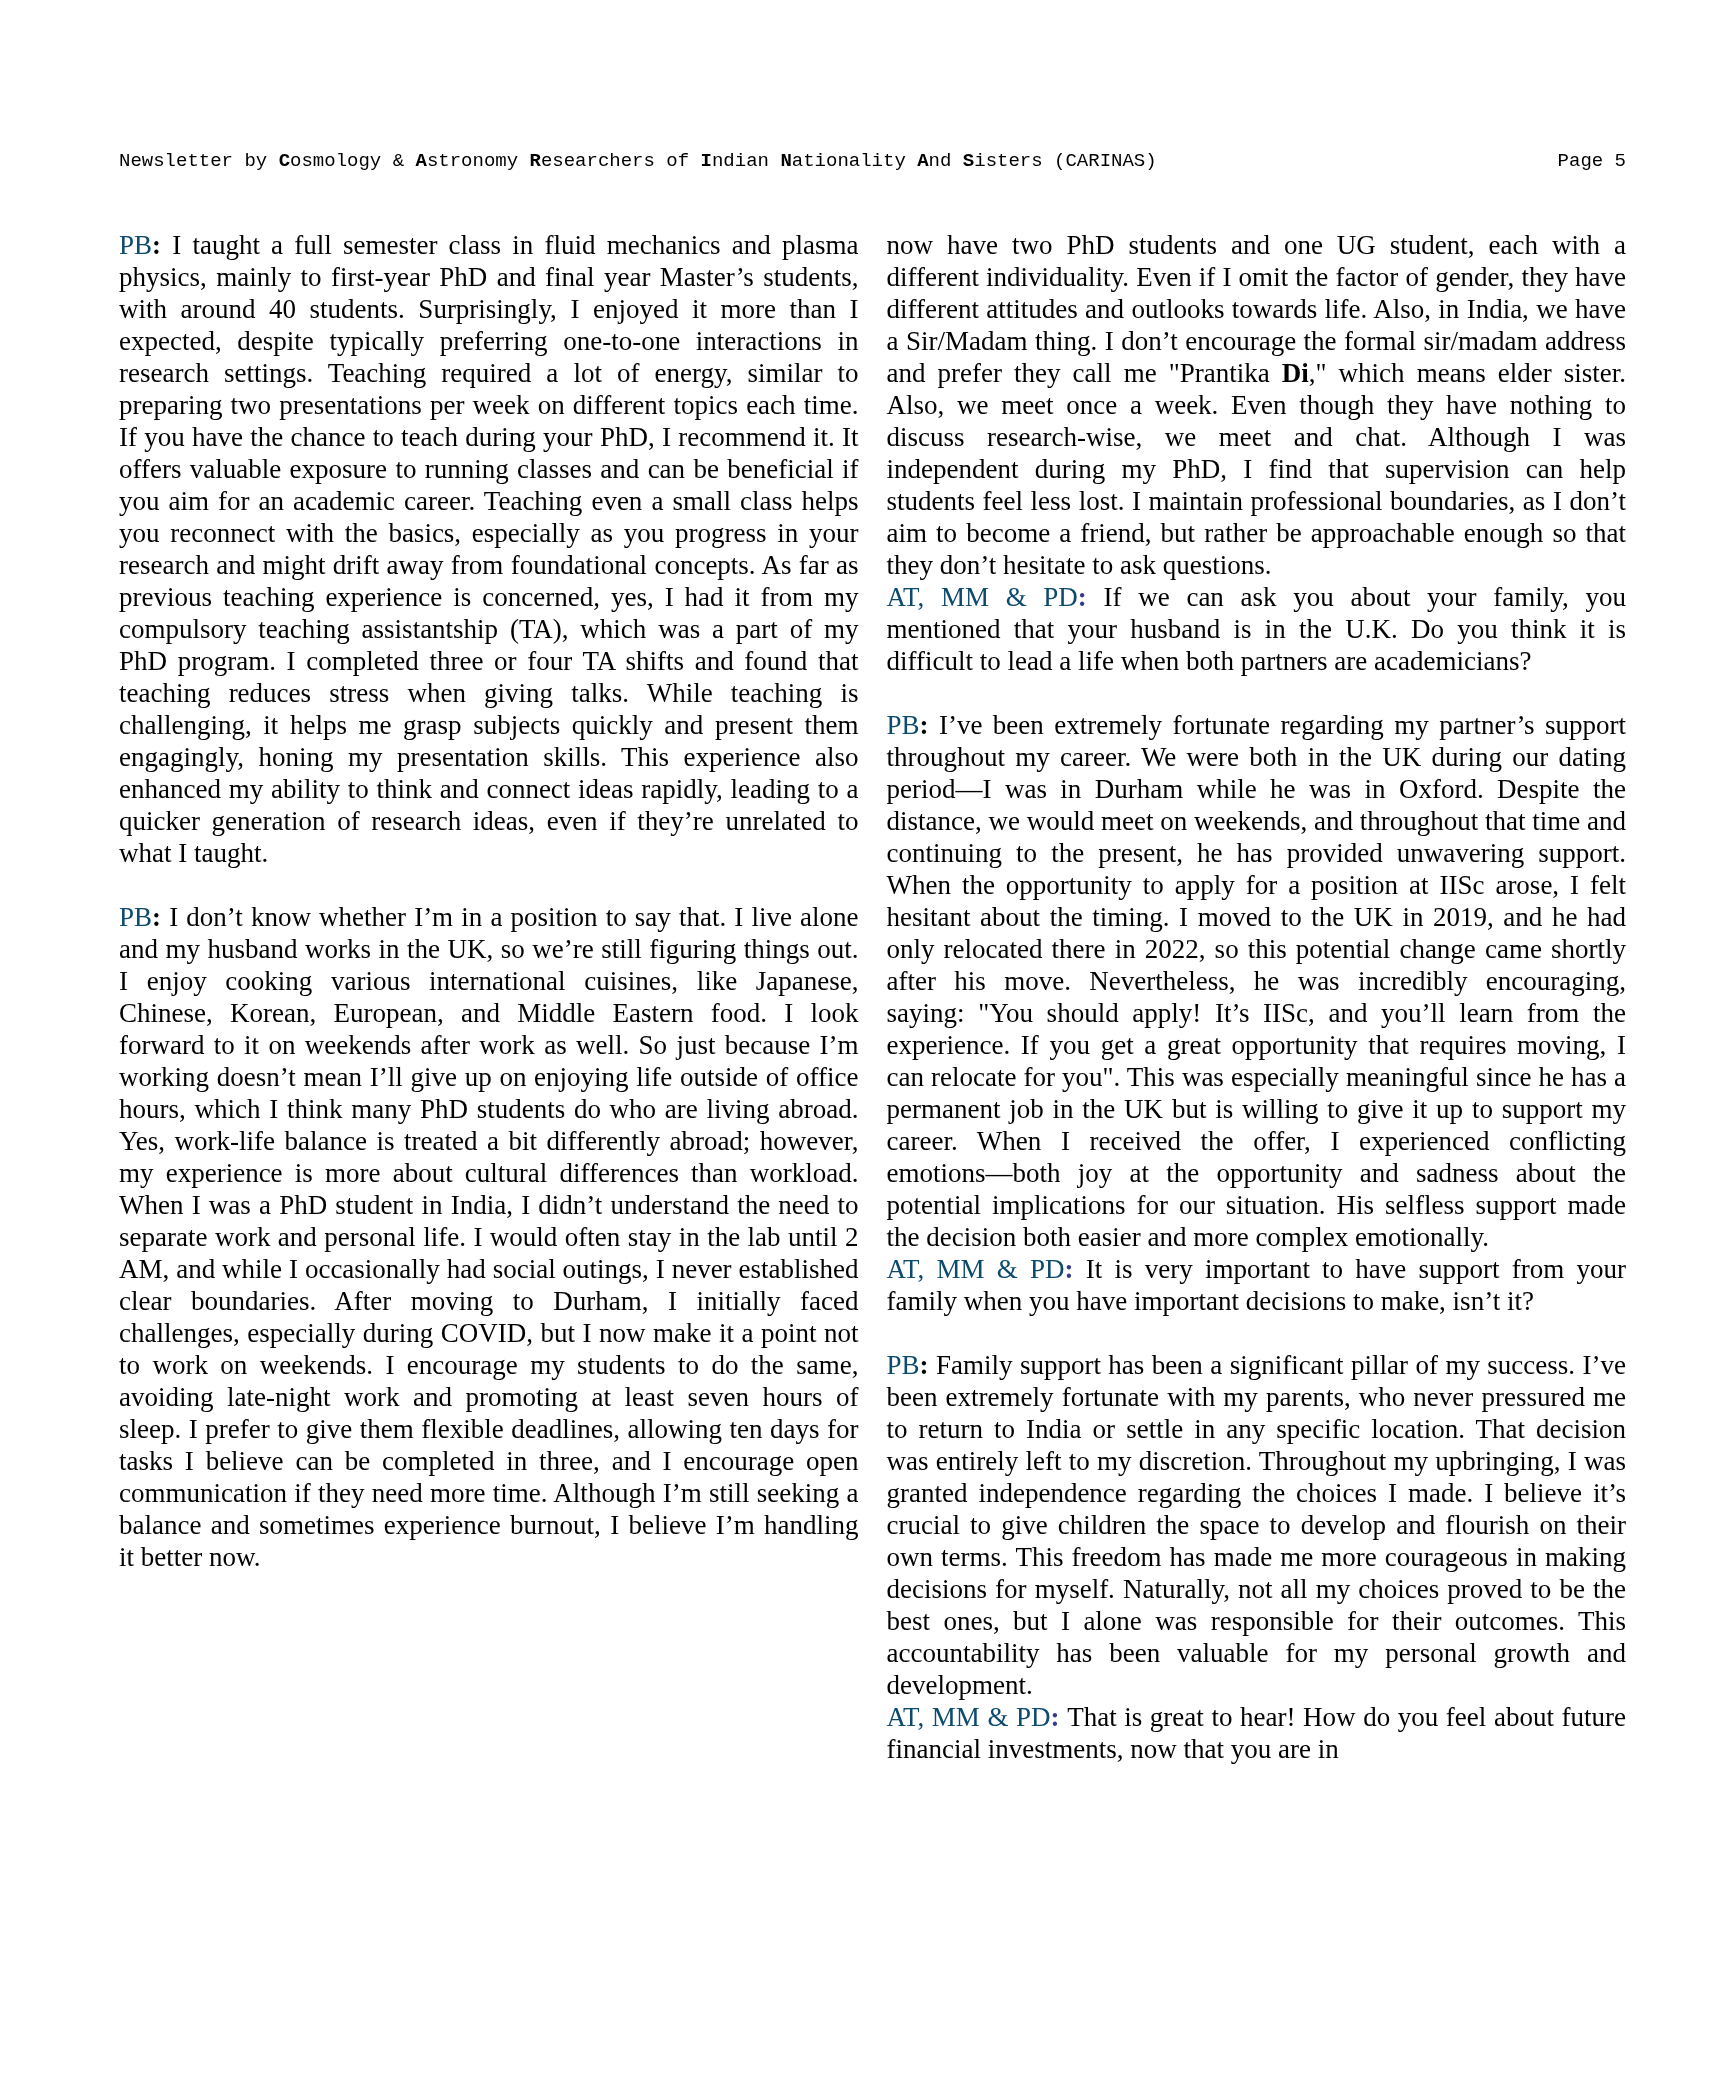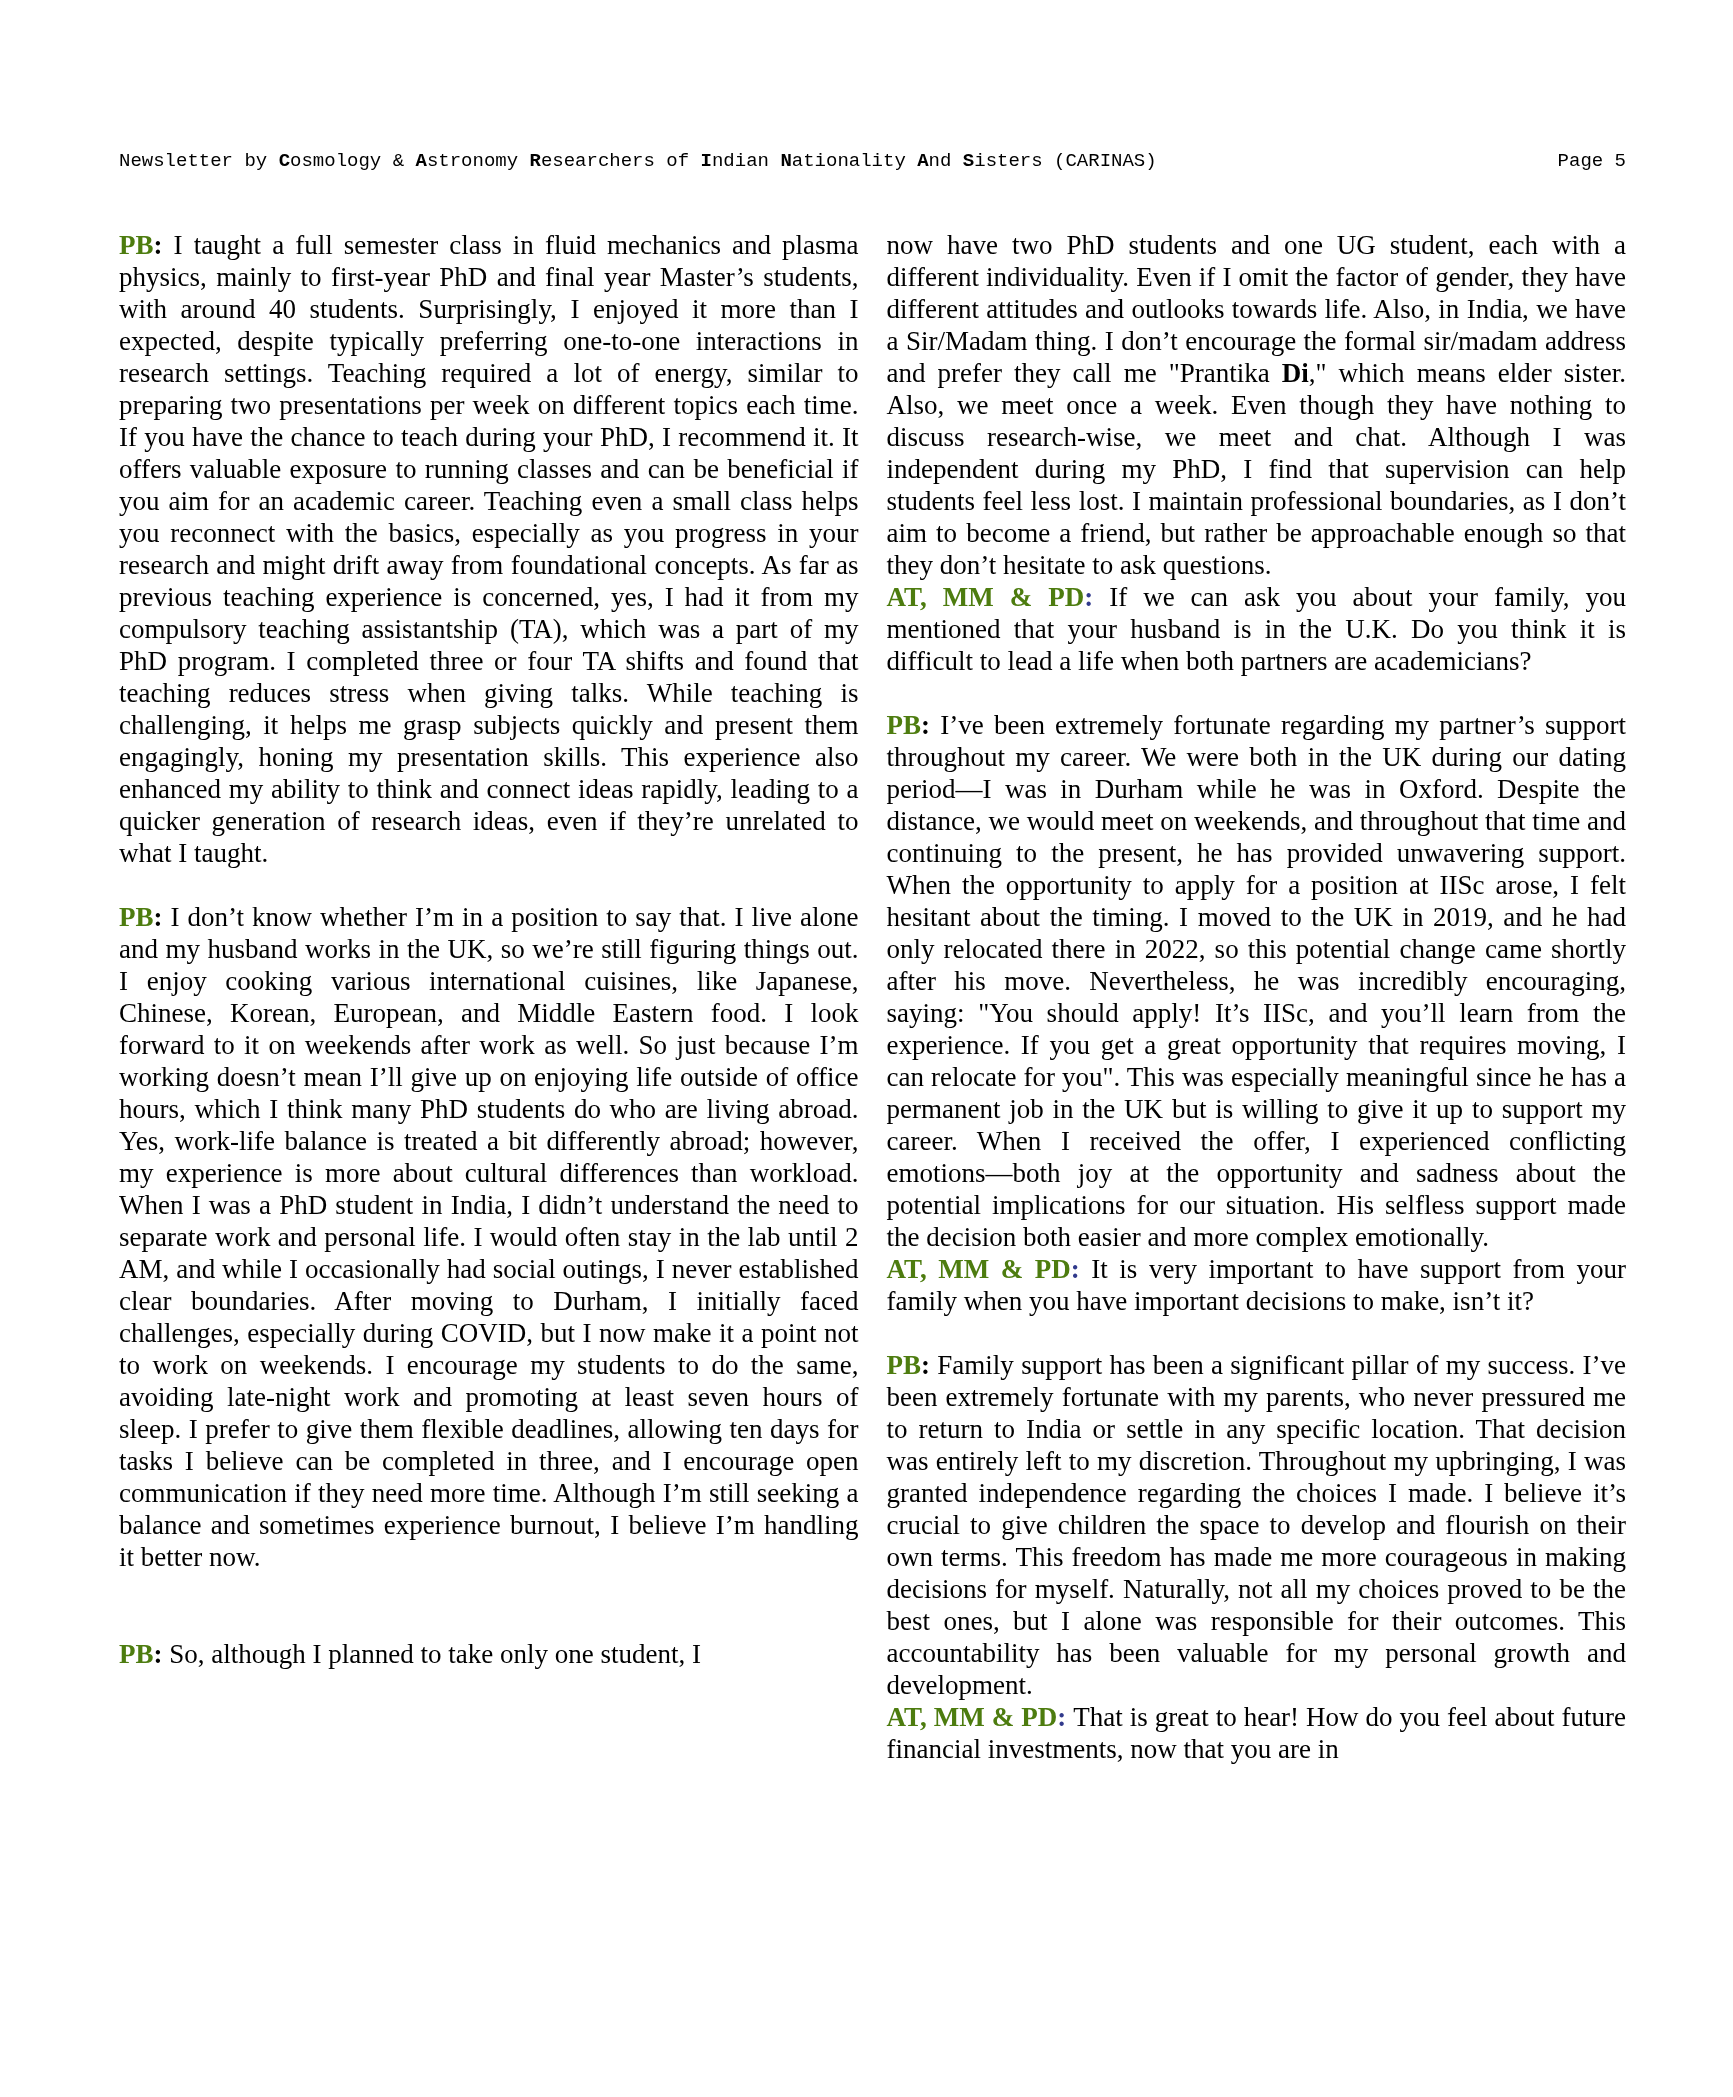--- a/index.html
+++ b/index.html
@@ -2,41 +2,40 @@
 <html lang="en" style="font-size:6.7px"><head>
 <meta charset="utf-8">
 <style>
   html,body{margin:0;padding:0;background:#ffffff;}
   body{width:1734px;height:2452px;position:relative;font-family:"Liberation Serif",serif;color:#000;}
   .page-header{position:absolute;left:119px;right:108px;top:150px;display:flex;justify-content:space-between;align-items:baseline;font-size:19px;font-family:Liberation Mono, monospace;}
   .page-header .b{font-weight:bold;}
   .article-body{position:absolute;left:119px;right:108px;top:229px;display:flex;gap:28px;}
   .col{width:740px;font-size:27px;line-height:32px;text-align:justify;hyphens:auto;-webkit-hyphens:auto;}
   .para{margin:0;}
-  .speaker{color:#4d7c0f;font-weight:bold;}
+  .speaker{color:#0c4a6e;font-weight:normal;}
   .colon{font-weight:bold;}
   .colon.question{color:#313a8c;}
   .colon.answer{color:#000;}
   .para .seg{color:#000;}
   .para.question .seg{color:#000000;}
   .seg.b{font-weight:bold;}
 </style>
 </head>
 <body>
 
 <div class="page-header">
   <div><span>Newsletter by </span><span class="b">C</span><span>osmology &amp; </span><span class="b">A</span><span>stronomy </span><span class="b">R</span><span>esearchers of </span><span class="b">I</span><span>ndian </span><span class="b">N</span><span>ationality </span><span class="b">A</span><span>nd </span><span class="b">S</span><span>isters (CARINAS)</span></div>
   <div>Page 5</div>
 </div>
 
 <div class="article-body">
   <div class="col" id="col-left">
       <p class="para answer"><span class="speaker">PB</span><span class="colon answer">: </span><span class="seg">I taught a full semester class in fluid mechanics and plasma physics, mainly to first-year PhD and final year Master’s students, with around 40 students. Surprisingly, I enjoyed it more than I expected, despite typically preferring one-to-one interactions in research settings. Teaching required a lot of energy, similar to preparing two presentations per week on different topics each time. If you have the chance to teach during your PhD, I recommend it. It offers valuable exposure to running classes and can be beneficial if you aim for an academic career. Teaching even a small class helps you reconnect with the basics, especially as you progress in your research and might drift away from foundational concepts. As far as previous teaching experience is concerned, yes, I had it from my compulsory teaching assistantship (TA), which was a part of my PhD program. I completed three or four TA shifts and found that teaching reduces stress when giving talks. While teaching is challenging, it helps me grasp subjects quickly and present them engagingly, honing my presentation skills. This experience also enhanced my ability to think and connect ideas rapidly, leading to a quicker generation of research ideas, even if they’re unrelated to what I taught.</span></p>
       <p class="para answer" style="margin-top: 32px;"><span class="speaker">PB</span><span class="colon answer">: </span><span class="seg">I don’t know whether I’m in a position to say that. I live alone and my husband works in the UK, so we’re still figuring things out. I enjoy cooking various international cuisines, like Japanese, Chinese, Korean, European, and Middle Eastern food. I look forward to it on weekends after work as well. So just because I’m working doesn’t mean I’ll give up on enjoying life outside of office hours, which I think many PhD students do who are living abroad. Yes, work-life balance is treated a bit differently abroad; however, my experience is more about cultural differences than workload. When I was a PhD student in India, I didn’t understand the need to separate work and personal life. I would often stay in the lab until 2 AM, and while I occasionally had social outings, I never established clear boundaries. After moving to Durham, I initially faced challenges, especially during COVID, but I now make it a point not to work on weekends. I encourage my students to do the same, avoiding late-night work and promoting at least seven hours of sleep. I prefer to give them flexible deadlines, allowing ten days for tasks I believe can be completed in three, and I encourage open communication if they need more time. Although I’m still seeking a balance and sometimes experience burnout, I believe I’m handling it better now.</span></p>
-      <p class="para answer" style="margin-top: 65px;"><span class="speaker">PB</span><span class="colon answer">: </span><span class="seg">So, although I planned to take only one student, I</span></p>
     </div>
   <div class="col" id="col-right">
       <p class="para answer"><span class="seg">now have two PhD students and one UG student, each with a different individuality. Even if I omit the factor of gender, they have different attitudes and outlooks towards life. Also, in India, we have a Sir/Madam thing. I don’t encourage the formal sir/madam address and prefer they call me "Prantika </span><span class="seg b">Di</span><span class="seg">," which means elder sister. Also, we meet once a week. Even though they have nothing to discuss research-wise, we meet and chat. Although I was independent during my PhD, I find that supervision can help students feel less lost. I maintain professional boundaries, as I don’t aim to become a friend, but rather be approachable enough so that they don’t hesitate to ask questions.</span></p>
       <p class="para question"><span class="speaker">AT, MM &amp; PD</span><span class="colon question">: </span><span class="seg">If we can ask you about your family, you mentioned that your husband is in the U.K. Do you think it is difficult to lead a life when both partners are academicians?</span></p>
       <p class="para answer" style="margin-top: 32px;"><span class="speaker">PB</span><span class="colon answer">: </span><span class="seg">I’ve been extremely fortunate regarding my partner’s support throughout my career. We were both in the UK during our dating period—I was in Durham while he was in Oxford. Despite the distance, we would meet on weekends, and throughout that time and continuing to the present, he has provided unwavering support. When the opportunity to apply for a position at IISc arose, I felt hesitant about the timing. I moved to the UK in 2019, and he had only relocated there in 2022, so this potential change came shortly after his move. Nevertheless, he was incredibly encouraging, saying: "You should apply! It’s IISc, and you’ll learn from the experience. If you get a great opportunity that requires moving, I can relocate for you". This was especially meaningful since he has a permanent job in the UK but is willing to give it up to support my career. When I received the offer, I experienced conflicting emotions—both joy at the opportunity and sadness about the potential implications for our situation. His selfless support made the decision both easier and more complex emotionally.</span></p>
       <p class="para question"><span class="speaker">AT, MM &amp; PD</span><span class="colon question">: </span><span class="seg">It is very important to have support from your family when you have important decisions to make, isn’t it?</span></p>
       <p class="para answer" style="margin-top: 32px;"><span class="speaker">PB</span><span class="colon answer">: </span><span class="seg">Family support has been a significant pillar of my success. I’ve been extremely fortunate with my parents, who never pressured me to return to India or settle in any specific location. That decision was entirely left to my discretion. Throughout my upbringing, I was granted independence regarding the choices I made. I believe it’s crucial to give children the space to develop and flourish on their own terms. This freedom has made me more courageous in making decisions for myself. Naturally, not all my choices proved to be the best ones, but I alone was responsible for their outcomes. This accountability has been valuable for my personal growth and development.</span></p>
       <p class="para question"><span class="speaker">AT, MM &amp; PD</span><span class="colon question">: </span><span class="seg">That is great to hear! How do you feel about future financial investments, now that you are in</span></p>
     </div>
 </div>

